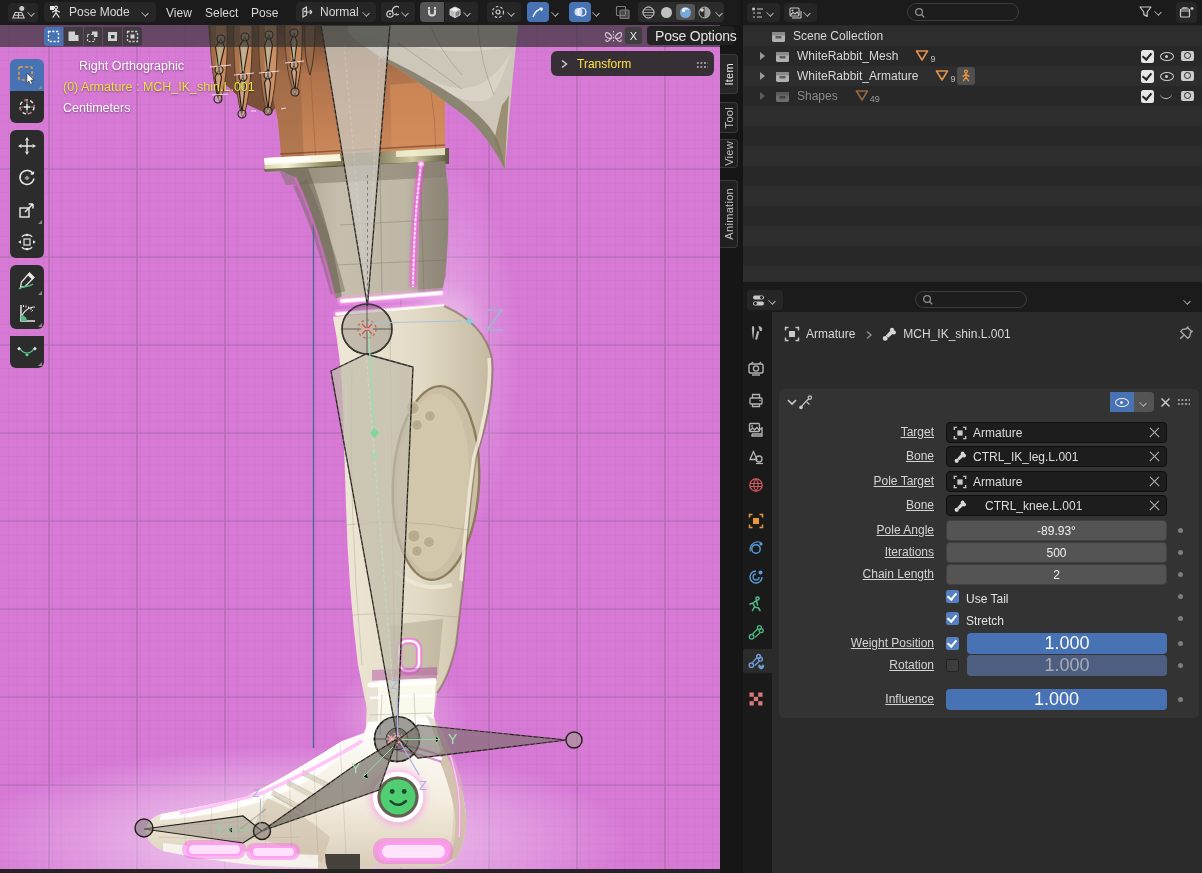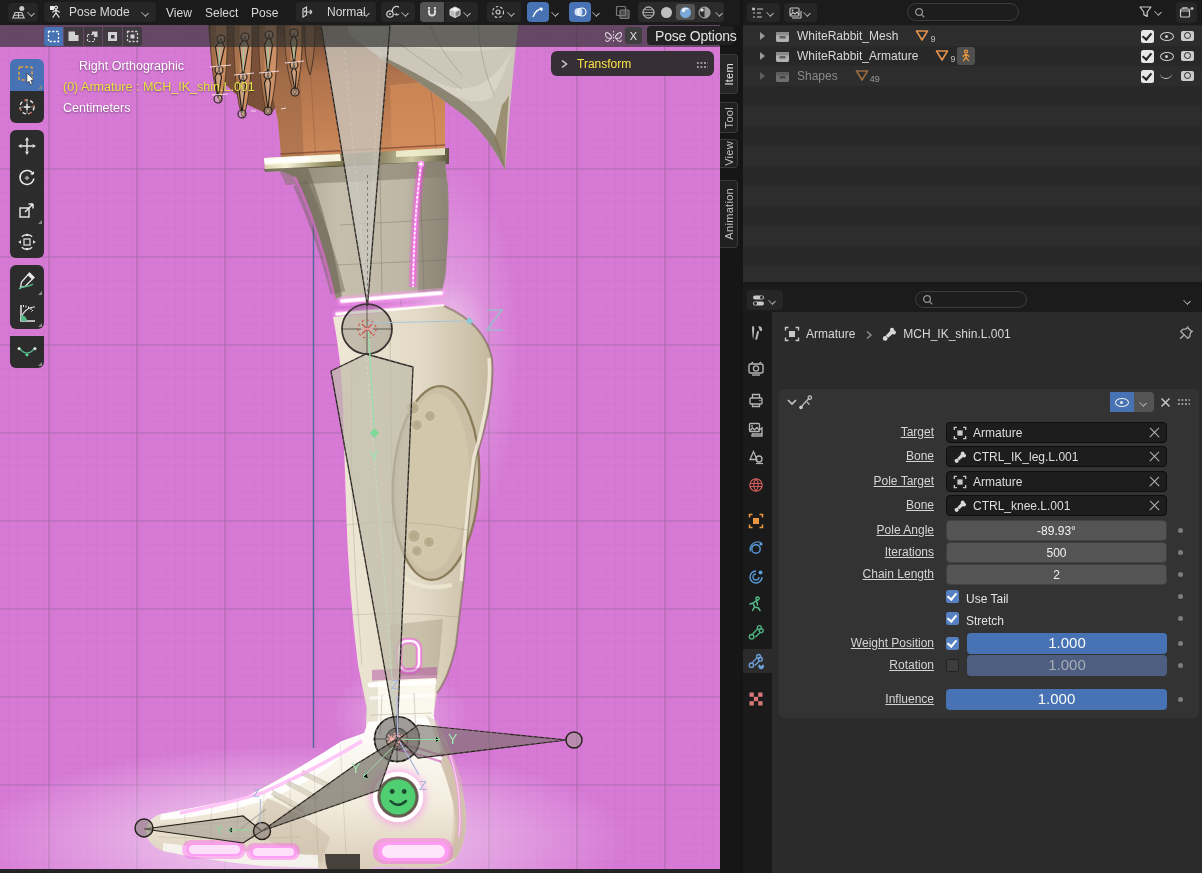--- a/index.html
+++ b/index.html
@@ -20,21 +20,21 @@
   .eye:after { content:""; position:absolute; left:5.5px; top:6.5px; width:3px; height:3px; background:#ccc; border-radius:50%; }
   .eyeclosed { width:16px; height:16px; position:relative; }
   .eyeclosed:before { content:""; position:absolute; left:1px; top:1px; width:12px; height:9px; border:1.3px solid #ccc; border-top:none; border-left:none; border-right:none; border-radius:50%; }
   .cam { width:16px; height:15px; position:relative; }
   .cam:before { content:""; position:absolute; left:1px; top:2px; width:13px; height:10px; background:#ccc; border-radius:2px; }
   .cam:after { content:""; position:absolute; left:3.5px; top:3.5px; width:5px; height:5px; border:1.6px solid #282828; background:#ccc; border-radius:50%; }
   .grip { width:13px; height:8px; background-image:radial-gradient(#9a9a9a 0.9px, transparent 1.1px); background-size:3.6px 4px; background-position:0 1px; }
   .lbl { position:absolute; left:0; width:194px; text-align:right; color:#d4d4d4; font-size:12px; line-height:21px; height:21px;text-decoration:underline; }
   .dfield { position:absolute; left:206px; width:221px; height:21px; background:#1d1d1d; border:1px solid #0e0e0e; border-radius:4px; display:flex; align-items:center; color:#dedede; font-size:12px; }
   .nfield { position:absolute; left:206px; width:221px; height:21px; background:#545454; border:1px solid #414141; border-radius:4px; text-align:center; color:#f0f0f0; font-size:12px; line-height:20px; }
-  .slider { position:absolute; height:21px; background:#4772b3; border-radius:4px; text-align:center; color:#fafafa; font-size:15px; line-height:20px; }
+  .slider { position:absolute; height:21px; background:#4772b3; border-radius:4px; text-align:center; color:#fafafa; font-size:18px; line-height:20px; }
   .ckb { position:absolute; left:206px; width:13px; height:13px; background:#5680c2; border-radius:2.5px; }
   .ckb:before { content:""; position:absolute; left:3.2px; top:1.2px; width:4px; height:7px; border-right:2px solid #fff; border-bottom:2px solid #fff; transform:rotate(40deg); }
   .dot { position:absolute; left:438px; width:5px; height:5px; border-radius:50%; background:#7d7d7d; }
   .fx { margin-left:auto; margin-right:6px; width:11px; height:11px; position:relative; flex:none; }
   .fx:before, .fx:after { content:""; position:absolute; left:-1px; top:4.5px; width:13px; height:1.4px; background:#b5b5b5; }
   .fx:before { transform:rotate(45deg); } .fx:after { transform:rotate(-45deg); }
   .selbtn { width:18.8px; height:19px; background:rgba(62,58,62,0.92); display:inline-flex; align-items:center; justify-content:center; }
   .selbtn:first-child { border-radius:3px 0 0 3px; }
   .selbtn:last-child { border-radius:0 3px 3px 0; }
   .vptxt { font-size:12.5px; text-shadow:0 1px 2px rgba(0,0,0,0.45); }
@@ -78,21 +78,21 @@
     <span class="txt abs" style="left:205px;top:7px;">Select</span>
     <span class="txt abs" style="left:251px;top:7px;">Pose</span>
     <div class="abs btn" style="left:296px;top:2px;width:80px;height:20px;padding-left:5px;">
       <svg width="14" height="14" viewBox="0 0 14 14">
           <g stroke="#d0d0d0" stroke-width="1.2" fill="none">
             <path d="M2 4 L5.5 2 L5.5 10 L2 12 Z"></path>
             <path d="M5 7 H11 M11 7 L8.8 4.8 M11 7 L8.8 9.2"></path>
             <circle cx="4" cy="6.5" r="1" fill="#d0d0d0" stroke="none"></circle>
           </g>
         </svg>
-      <span class="txt" style="margin-left:12px;">Normal</span>
+      <span class="txt" style="margin-left:5px;">Normal</span>
       <span class="chev" style="position:absolute;right:6px;"></span>
     </div>
     <div class="abs btn" style="left:381px;top:2px;width:34px;height:20px;padding-left:4px;gap:3px;">
       <svg width="14" height="14" viewBox="0 0 14 14">
           <g stroke="#d0d0d0" stroke-width="1.2" fill="none">
             <circle cx="5" cy="9" r="3.2"></circle>
             <circle cx="5" cy="9" r="1" fill="#d0d0d0" stroke="none"></circle>
             <path d="M7.5 6.5 A 4.2 4.2 0 1 1 11 9.8"></path>
             <path d="M11 9.8 l-1.8 -0.4 M11 9.8 l0.3 -1.9" stroke-width="1"></path>
           </g>
@@ -688,20 +688,29 @@
             <path d="M1.5 6h9M4 4V2.8h4.5"></path>
             <path d="M11.5 3.5h3M13 2v3" stroke-width="1.3"></path>
           </g>
         </svg>
     </div>
 
     <div class="abs" style="left:0;top:26px;width:462px;height:260px;background:repeating-linear-gradient(#2d2d2d 0 20px, #282828 20px 40px);"></div>
 
     <div class="abs" style="left:0;top:26px;width:462px;">
       <div style="height:20px;display:flex;align-items:center;">
+        <span style="width:30px;"></span>
+        <svg width="17" height="17" viewBox="0 0 17 17">
+            <rect x="2" y="4" width="13" height="10" rx="1.4" fill="#b0b0b0"></rect>
+            <rect x="2" y="4" width="13" height="3.4" fill="#8a8a8a"></rect>
+            <rect x="5.5" y="8" width="6" height="2.6" rx="0.6" fill="#5e5e5e"></rect>
+          </svg>
+        <span class="txt" style="margin-left:6px;">Scene Collection</span>
+      </div>
+      <div style="height:20px;display:flex;align-items:center;">
         <span style="width:20px;"></span>
           <span class="tri"></span>
         <svg width="17" height="17" viewBox="0 0 17 17" style="margin-left:9px;">
             <rect x="2" y="4" width="13" height="10" rx="1.4" fill="#b0b0b0"></rect>
             <rect x="2" y="4" width="13" height="3.4" fill="#8a8a8a"></rect>
             <rect x="5.5" y="8" width="6" height="2.6" rx="0.6" fill="#5e5e5e"></rect>
           </svg>
         <span class="txt" style="margin-left:6px;">WhiteRabbit_Mesh</span>
         <svg width="16" height="16" viewBox="0 0 16 16" style="margin-left:16px;">
             <path d="M2.5 3h11L8 12z" fill="none" stroke="#e0914d" stroke-width="1.6" stroke-linejoin="round"></path>
@@ -973,21 +982,21 @@
       <div class="dfield" style="top:183px;">
         <svg width="14" height="14" viewBox="0 0 16 16" style="margin:0 6px 0 6px;">
             <g stroke="#c8c8c8" stroke-width="1.5" fill="none">
               <path d="M1.5 4.5v-3h3M11.5 1.5h3v3M14.5 11.5v3h-3M4.5 14.5h-3v-3"></path>
             </g>
             <rect x="5" y="5" width="6" height="6" fill="#c8c8c8"></rect>
           </svg>
         Armature<span class="fx"></span>
       </div>
       <div class="lbl" style="top:207px;">Bone</div>
-      <div class="dfield" style="top:207px;">
+      <div class="dfield" style="top:207px;gap:12px;">
         <svg width="14" height="14" viewBox="0 0 16 16" style="margin:0 6px 0 6px;">
             <g fill="#d8d8d8">
               <circle cx="11" cy="3.8" r="2.1"></circle>
               <circle cx="12.8" cy="6.4" r="2.1"></circle>
               <circle cx="4.2" cy="12.4" r="2.4"></circle>
               <path d="M4.8 9.6 L9.6 4.4 L12.4 7.2 L7.2 11.8 Z"></path>
             </g>
           </svg>
         CTRL_knee.L.001<span class="fx"></span>
       </div>

